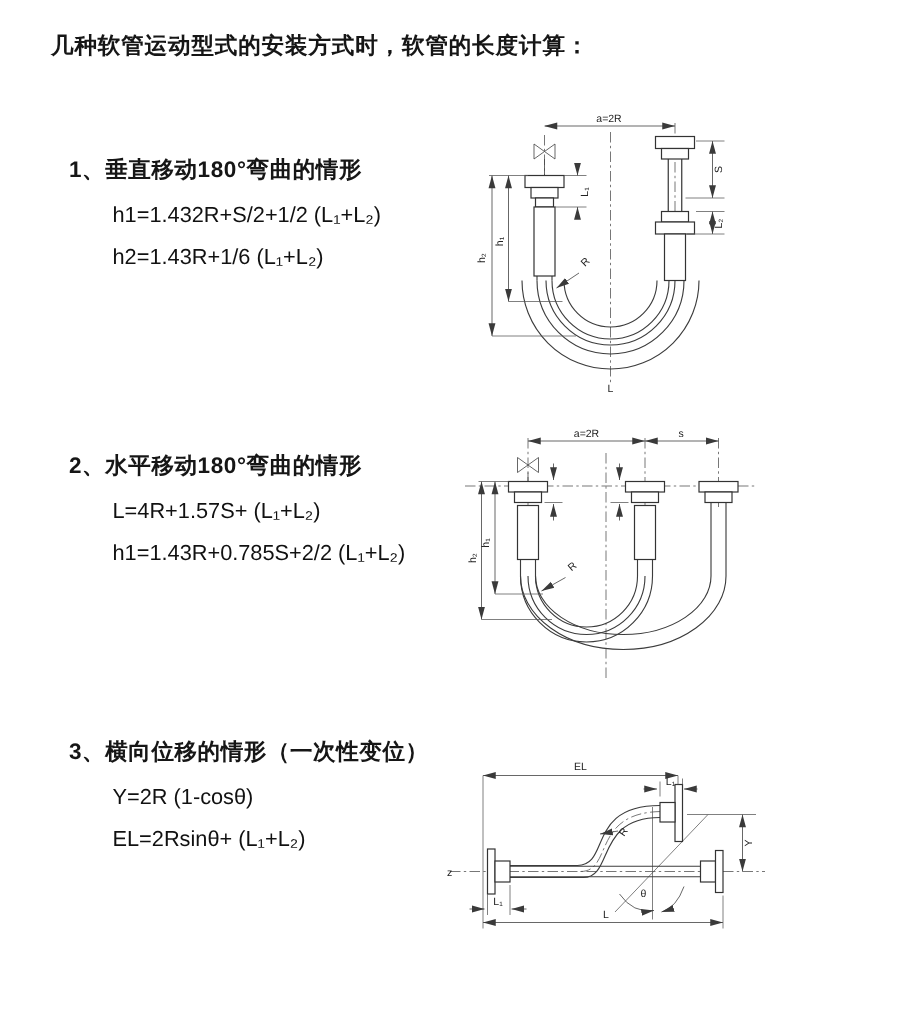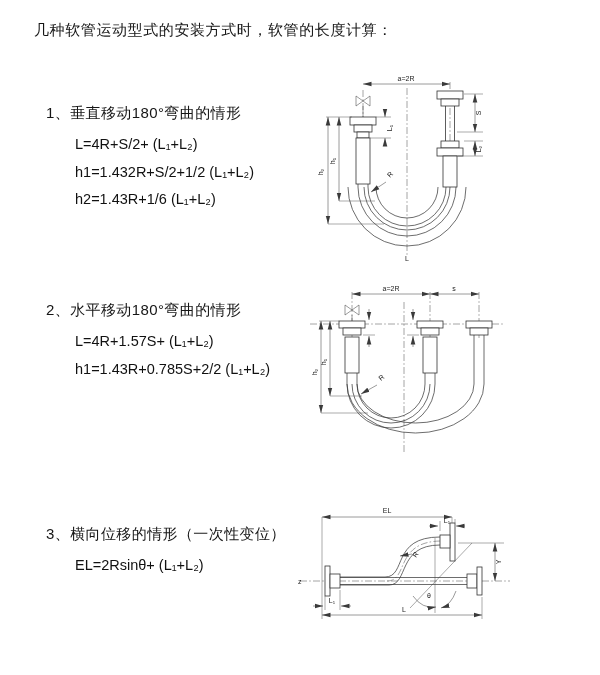--- a/index.html
+++ b/index.html
@@ -1,23 +1,23 @@
 <!DOCTYPE html>
 <html><head>
 <meta charset="utf-8">
 <style>
   html,body{margin:0;padding:0}
   body{
     width:600px;height:675px;background:#ffffff;position:relative;overflow:hidden;
     font-family:"Liberation Sans","DejaVu Sans",sans-serif;color:#161616;
   }
-  .title{position:absolute;left:34px;top:21px;font-size:15px;font-weight:400;letter-spacing:.6px;white-space:pre}
+  .title{position:absolute;left:34px;top:21px;font-size:15px;font-weight:700;letter-spacing:.6px;white-space:pre}
   .section{position:absolute;left:46px}
-  .sec1{top:104px}.sec2{top:301px}.sec3{top:525px}
-  .heading{font-size:15px;font-weight:400;letter-spacing:.4px;margin:0 0 8px 0;white-space:pre}
+  .sec1{top:104px}.sec2{top:301px}.sec3{top:492px}
+  .heading{font-size:15px;font-weight:700;letter-spacing:.4px;margin:0 0 8px 0;white-space:pre}
   .formula{font-size:14.5px;margin-left:29px;line-height:27.5px;white-space:pre;color:#111}
   .diagram{position:absolute}
   #d1{left:302px;top:64px}
   #d2{left:302px;top:280px}
   #d3{left:292px;top:496px}
   svg{display:block}
   svg text{font-family:"Liberation Sans","DejaVu Sans",sans-serif;fill:#222;font-size:7px}
   .cl{stroke:#5a5a5a;stroke-width:.55;stroke-dasharray:7 2.2 1.6 2.2;fill:none}
   .dim{stroke:#474747;stroke-width:.55;fill:none}
   .part{stroke:#333;stroke-width:.8;fill:#fff}
@@ -26,33 +26,33 @@
 </style>
 </head>
 <body>
 
 <div>
 
   <div class="title">几种软管运动型式的安装方式时，软管的长度计算：</div>
 
   <div class="section sec1">
     <div class="heading">1、垂直移动180°弯曲的情形</div>
-    <div class="formula">L=4R+S/2+ (L₁+L₂)</div>
     <div class="formula">h1=1.432R+S/2+1/2 (L₁+L₂)</div>
     <div class="formula">h2=1.43R+1/6 (L₁+L₂)</div>
   </div>
 
   <div class="section sec2">
     <div class="heading">2、水平移动180°弯曲的情形</div>
     <div class="formula">L=4R+1.57S+ (L₁+L₂)</div>
     <div class="formula">h1=1.43R+0.785S+2/2 (L₁+L₂)</div>
   </div>
 
   <div class="section sec3">
     <div class="heading">3、横向位移的情形（一次性变位）</div>
+    <div class="formula">Y=2R (1-cosθ)</div>
     <div class="formula">EL=2Rsinθ+ (L₁+L₂)</div>
   </div>
 
   <svg id="d1" class="diagram" width="292" height="200" viewBox="0 0 292 200">
     <defs>
       <marker id="e1" markerWidth="9" markerHeight="6" refX="8.5" refY="3" orient="auto" markerUnits="userSpaceOnUse">
         <path d="M0,0.7 L8.5,3 L0,5.3 Z" fill="#3a3a3a"></path>
       </marker>
       <marker id="s1" markerWidth="9" markerHeight="6" refX="0" refY="3" orient="auto" markerUnits="userSpaceOnUse">
         <path d="M8.5,0.7 L0,3 L8.5,5.3 Z" fill="#3a3a3a"></path>

